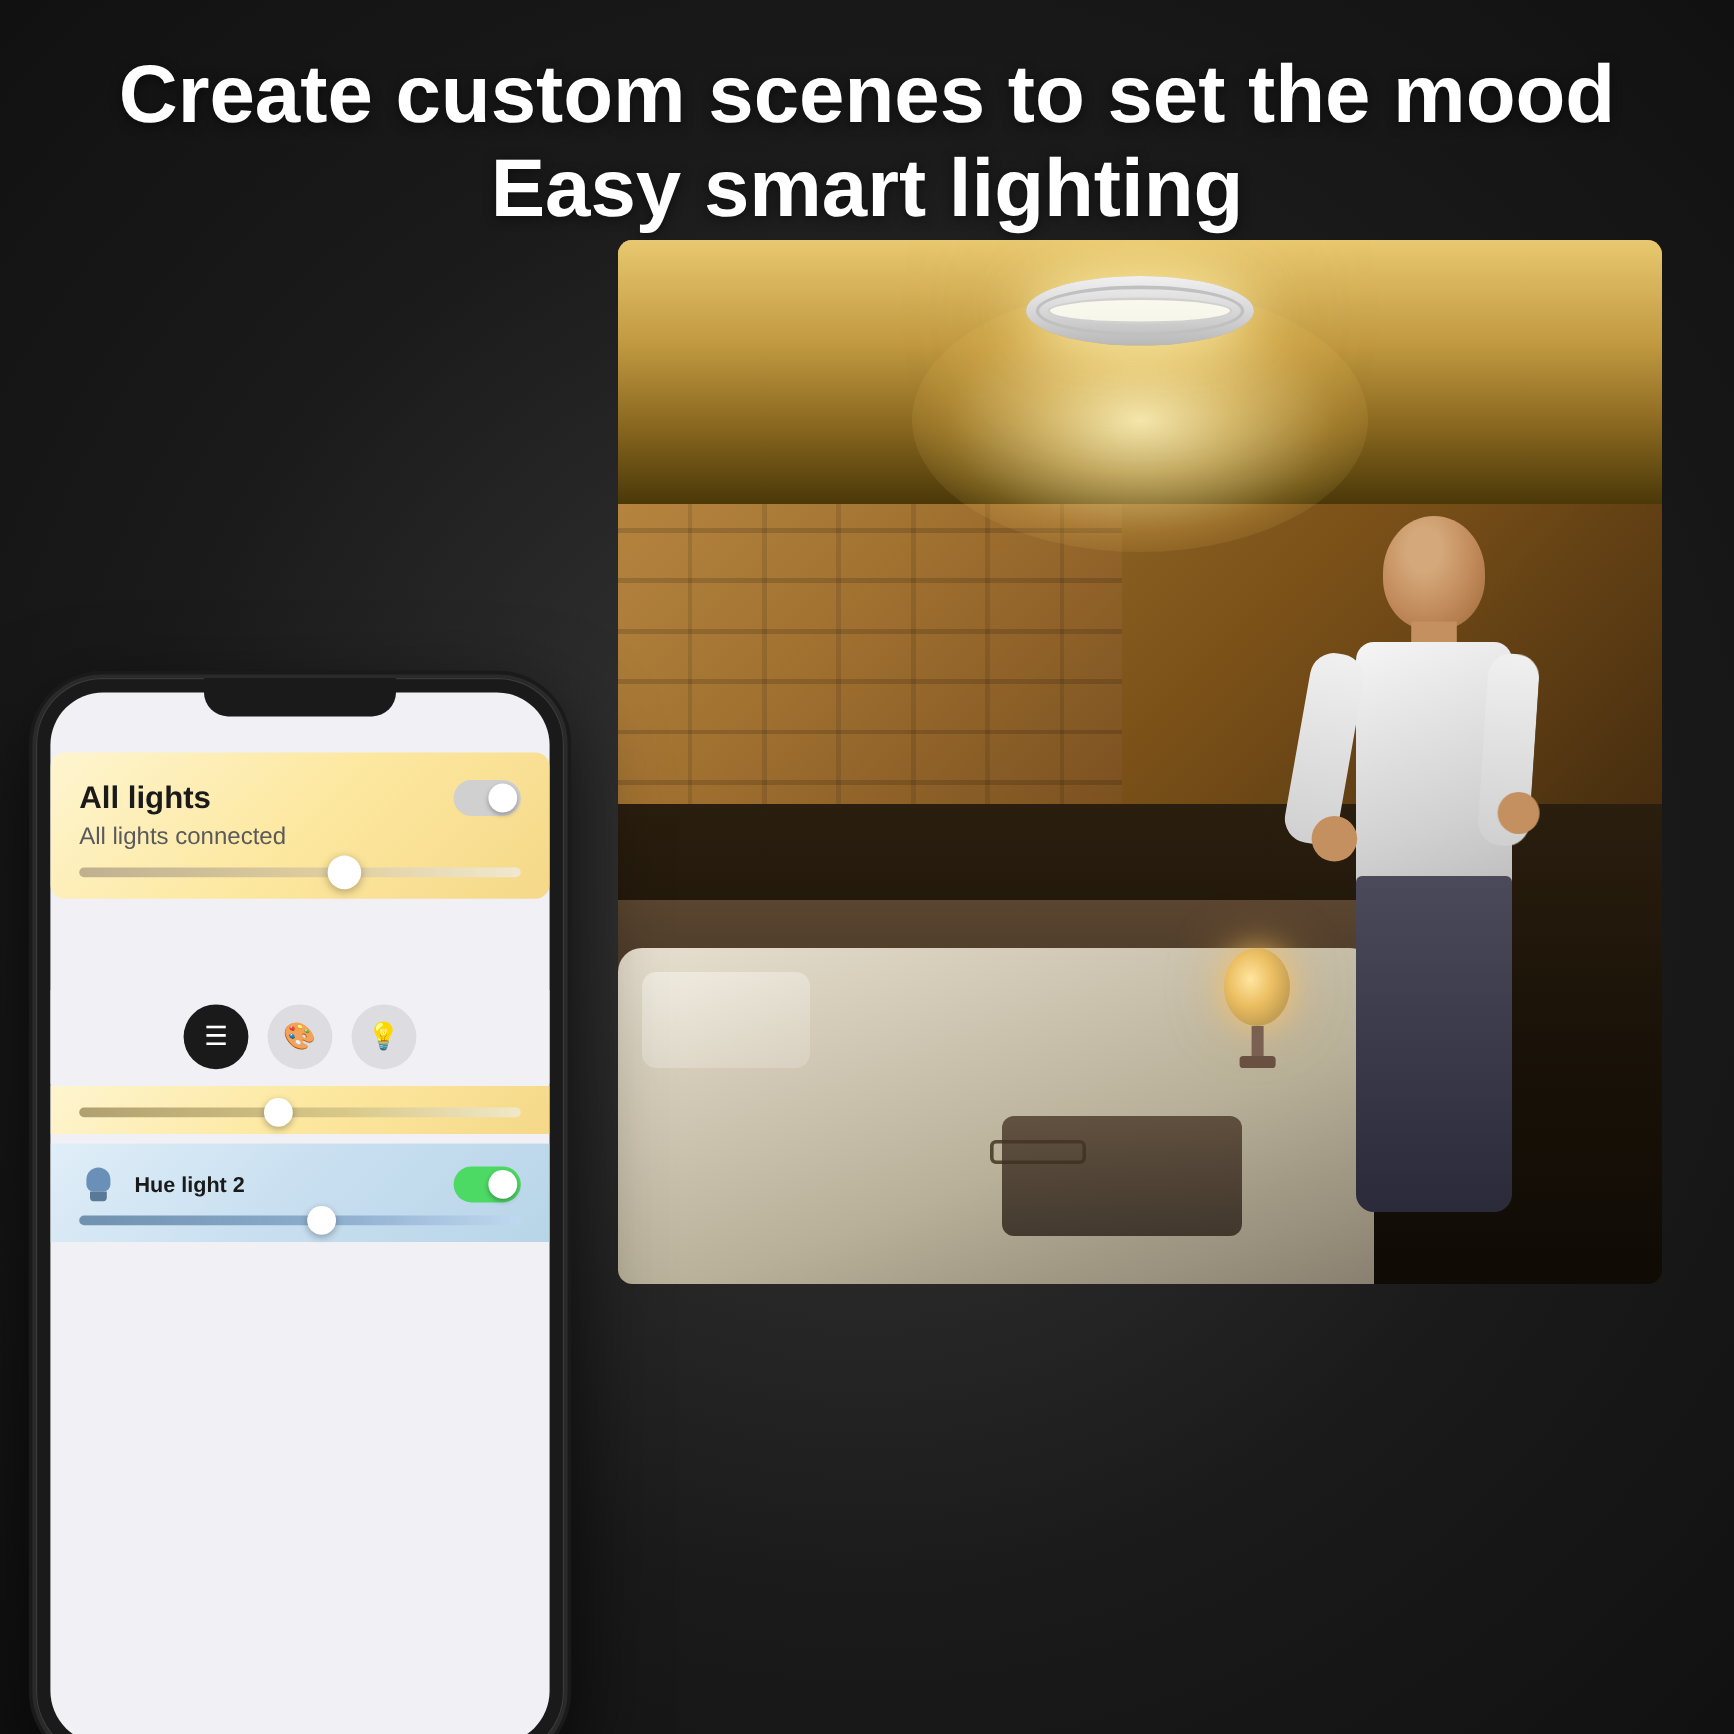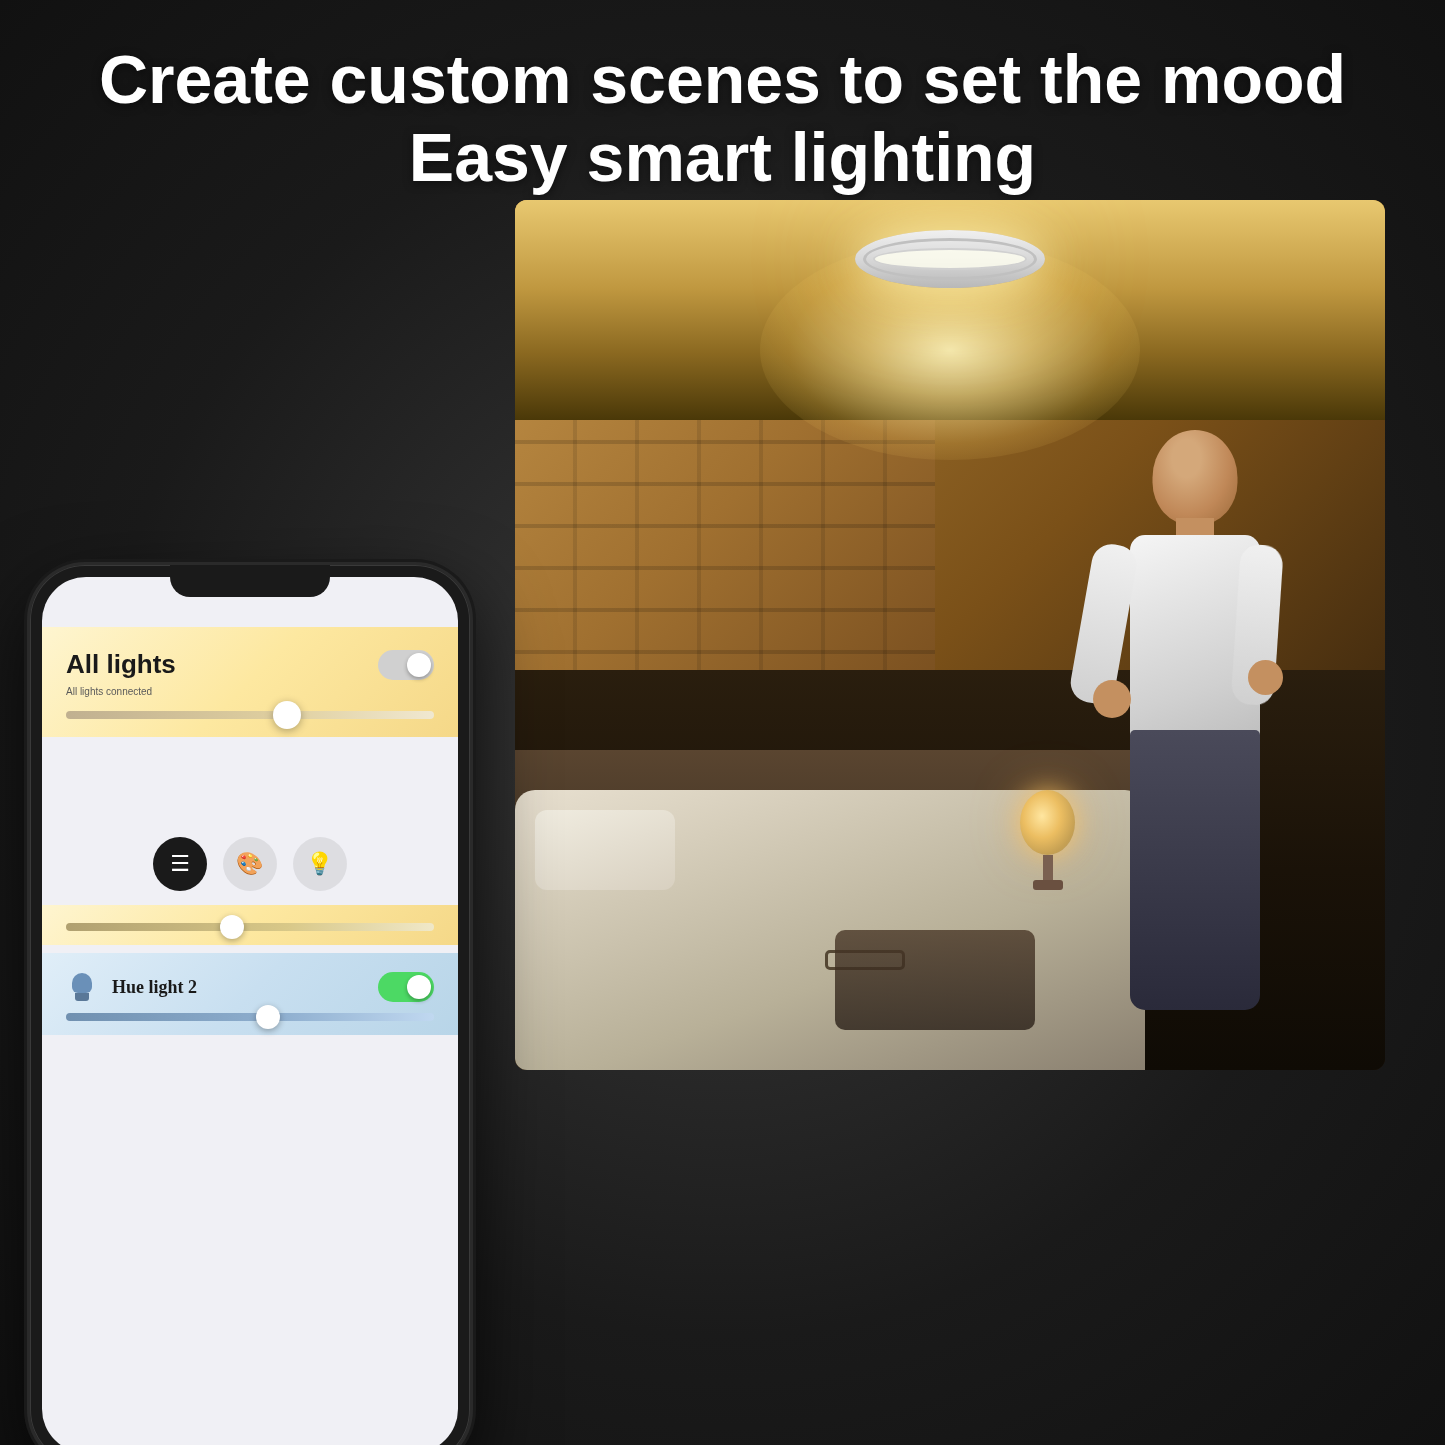--- a/index.html
+++ b/index.html
@@ -169,38 +169,38 @@
     }
 
     
     .all-lights-section {
       position: absolute;
       top: 50px;
       left: 0;
       right: 0;
       background: linear-gradient(135deg, #fef5d0 0%, #fde8a0 50%, #f5d888 100%);
       padding: 22px 24px 18px;
-      border-radius: 0;
+      border-radius: 12px;
     }
 
     .all-lights-header {
       display: flex;
       justify-content: space-between;
       align-items: center;
       margin-bottom: 6px;
     }
 
     .all-lights-title {
       font-size: 26px;
       font-weight: 800;
       color: #1a1a1a;
     }
 
     .all-lights-subtitle {
-      font-size: 10px;
+      font-size: 20px;
       color: #5a5a5a;
       margin-bottom: 14px;
     }
 
     .toggle-switch {
       width: 56px;
       height: 30px;
       background: #d0d0d0;
       border-radius: 15px;
       position: relative;
@@ -294,21 +294,20 @@
     .light-item {
       padding: 18px 24px 14px;
       margin: 0 0 6px 0;
       border-radius: 0;
       background: linear-gradient(135deg, #fef5d0 0%, #fde8a0 50%, #f5d888 100%);
       position: relative;
     }
 
     .light-item.blue-bg {
       background: linear-gradient(135deg, #e0eef8 0%, #c8dff0 50%, #b8d5e8 100%);
-      font-family: Liberation Serif, serif;
     }
 
     .light-item-header {
       display: flex;
       justify-content: space-between;
       align-items: center;
       margin-bottom: 10px;
     }
 
     .light-item-left {

